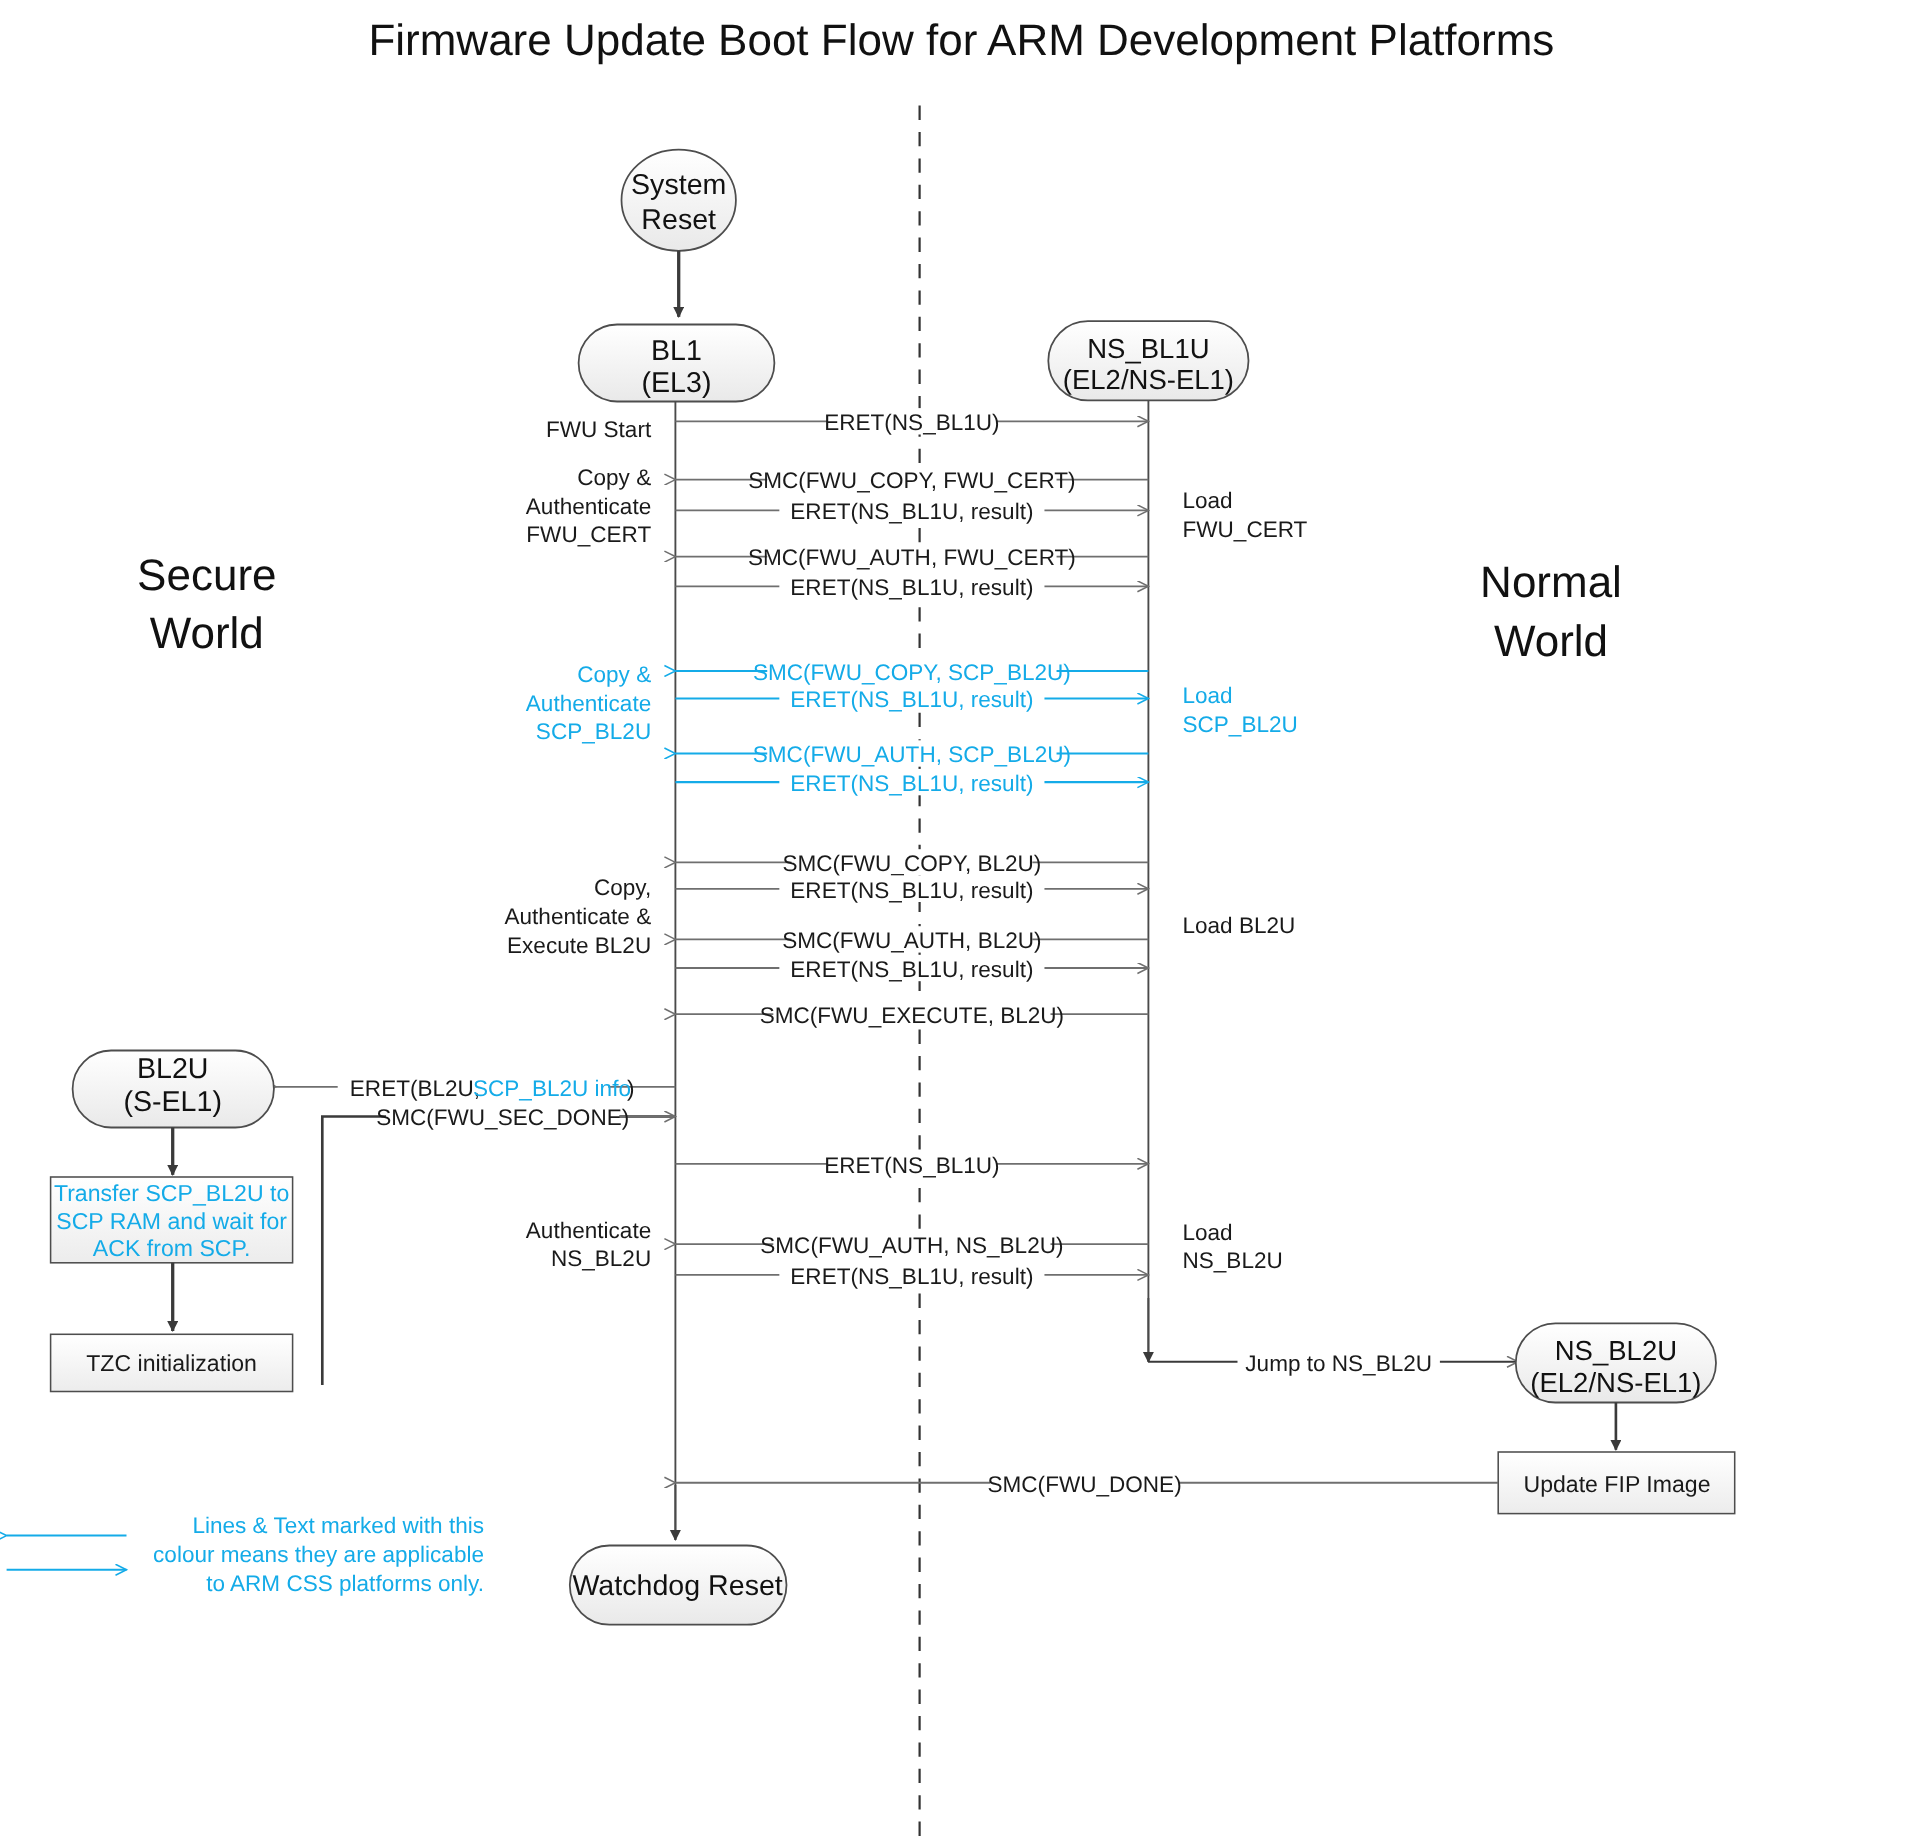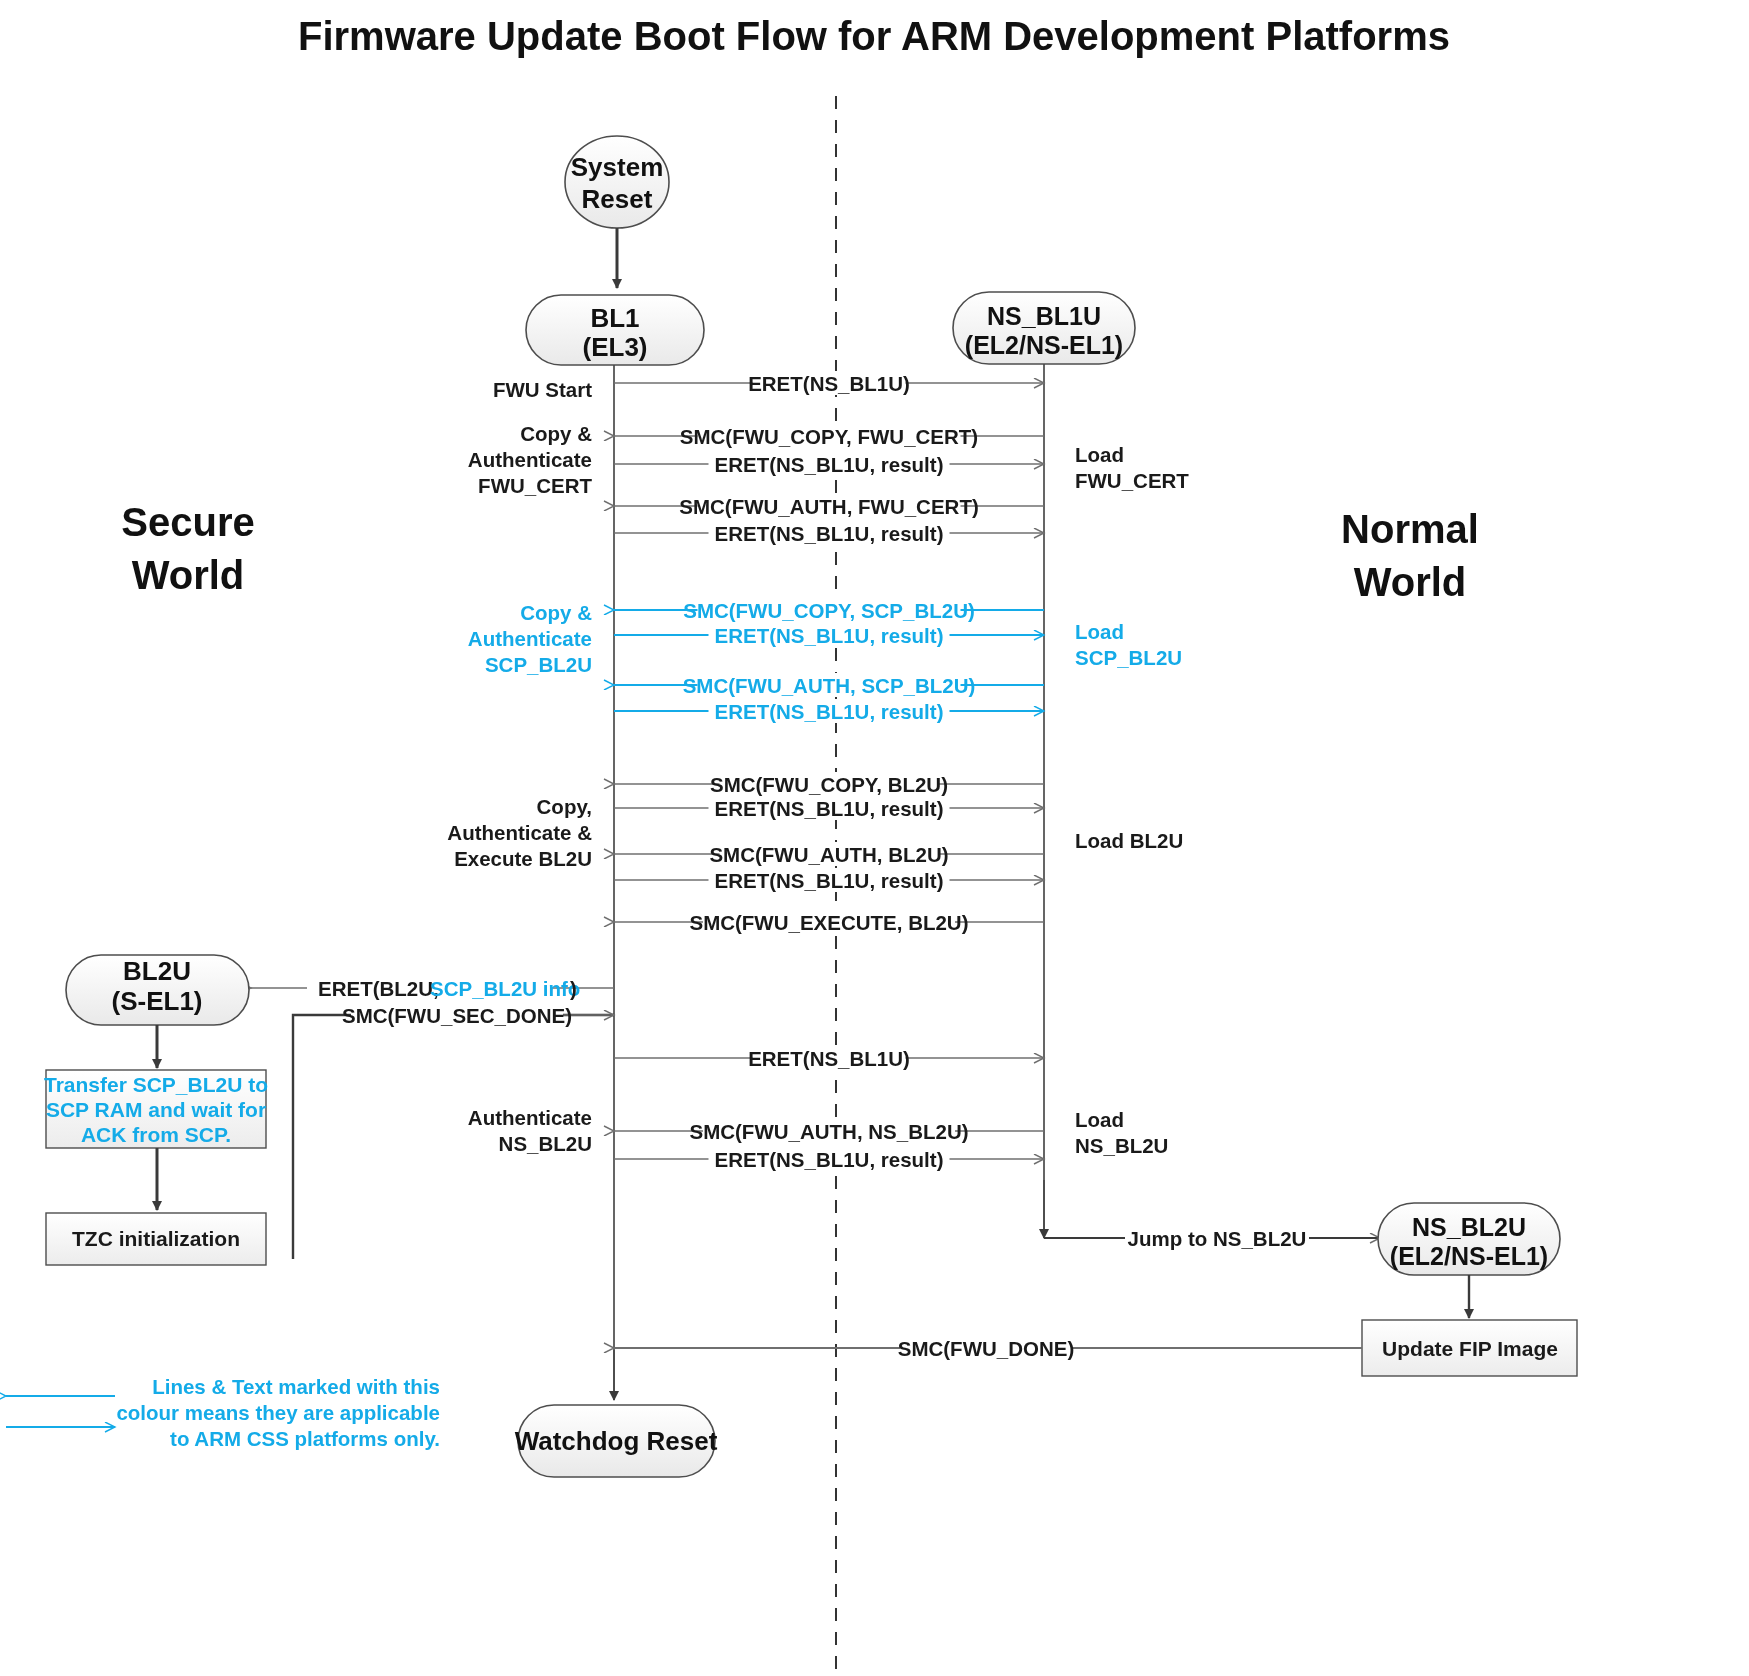--- a/index.html
+++ b/index.html
@@ -1,17 +1,17 @@
 <!DOCTYPE html>
 <html><head>
 <meta charset="utf-8">
 <style>
   html,body{margin:0;padding:0;background:#ffffff;}
   body{width:1749px;height:1676px;font-family:"Liberation Sans",sans-serif;position:relative;overflow:hidden;}
-  #stage{position:absolute;left:0;top:0;width:1749px;height:1428px;font-weight:bold;}
+  #stage{position:absolute;left:0;top:0;width:1749px;height:1428px;}
   svg{display:block;}
   .ttl{font-size:40px;fill:#111;}
   .world{font-size:40px;fill:#111;}
   .msg{font-size:20.5px;fill:#1a1a1a;}
   .msgc{font-size:20.5px;fill:#14ABE8;}
   .side{font-size:20.5px;fill:#1a1a1a;}
   .sidec{font-size:20.5px;fill:#14ABE8;}
   .nodet{font-size:26px;fill:#111;}
   .nodet2{font-size:25px;fill:#111;}
   .boxt{font-size:21px;fill:#1a1a1a;}

